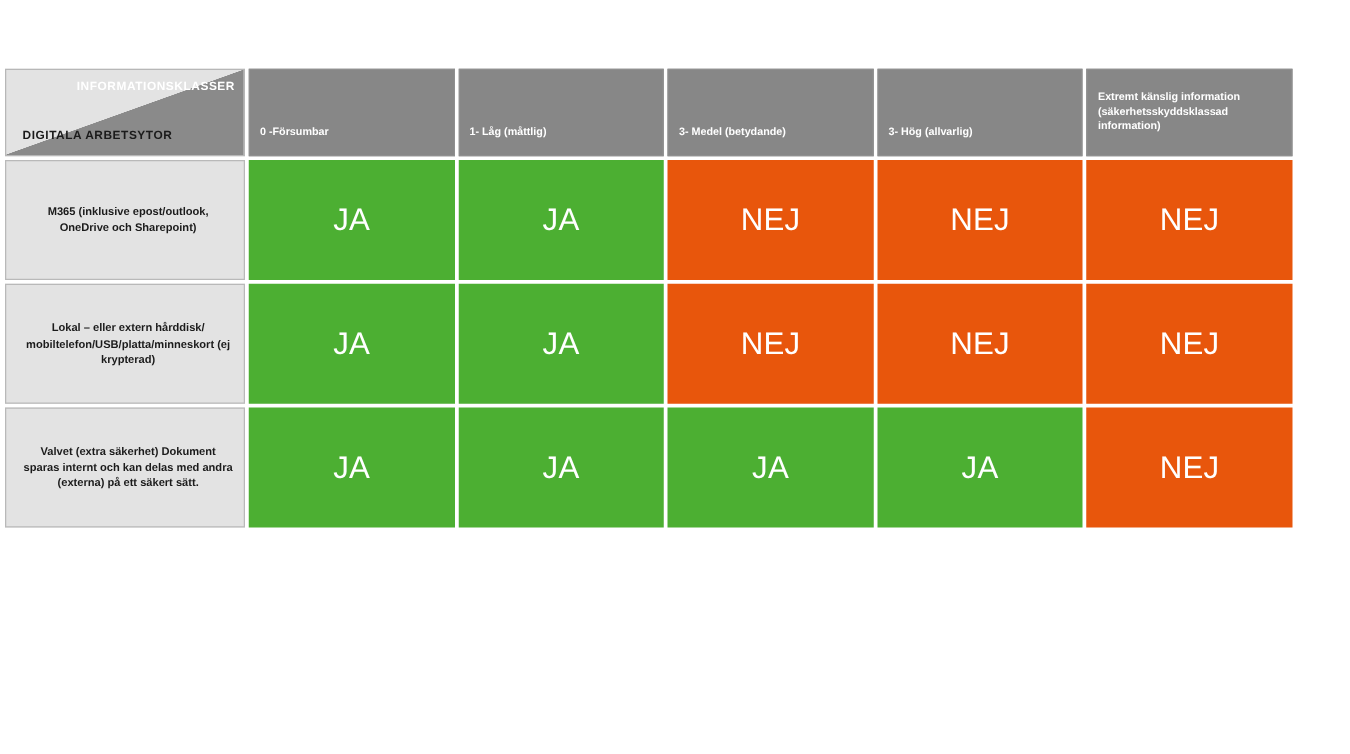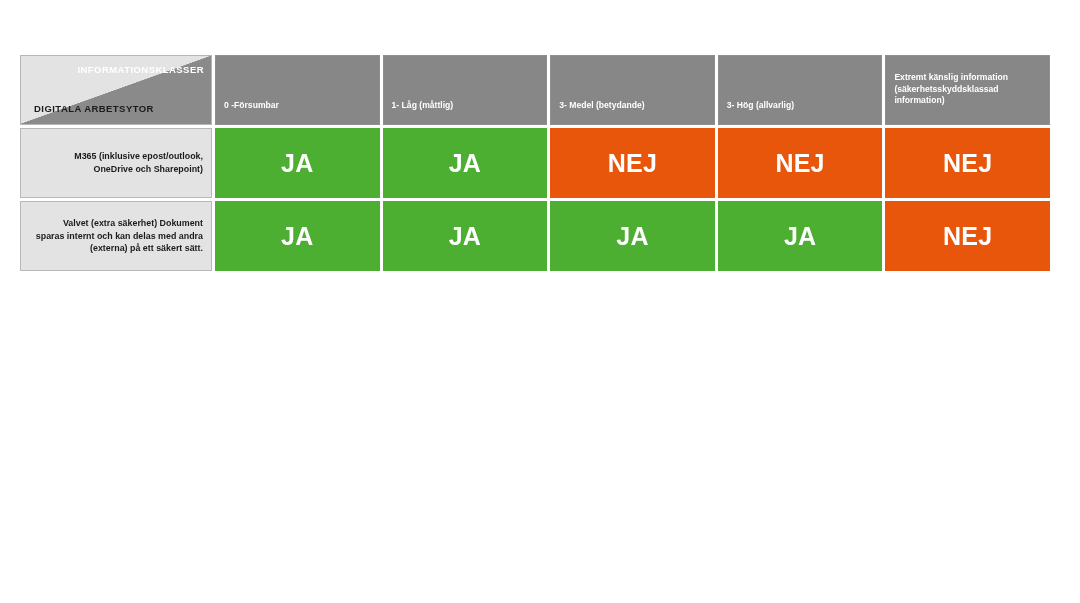--- a/index.html
+++ b/index.html
@@ -10,21 +10,21 @@
     height: 603px;
     overflow: hidden;
   }
   body {
     font-family: "Liberation Sans", sans-serif;
     -webkit-font-smoothing: antialiased;
   }
 
   #matrix-wrap {
     position: absolute;
-    left: 20px;
+    left: 4px;
     top: 55px;
     width: 1036px;
     height: 409px;
   }
 
   table.matrix {
     border-collapse: separate;
     border-spacing: 3px;
     width: 1036px;
     table-layout: fixed;
@@ -94,33 +94,33 @@
   td.rowhead {
     background: #e3e3e3;
     border: 1px solid #b9b9b9;
     color: #1b1b1b;
     font-size: 8.9px;
     font-weight: bold;
     line-height: 1.45;
     padding: 0 8px 0 13px;
     height: 64px;
     vertical-align: middle;
-    text-align: right;
+    text-align: center;
   }
 
   
   td.val {
     height: 64px;
     text-align: center;
     vertical-align: middle;
     color: #ffffff;
     font-size: 25px;
-    font-weight: bold;
+    font-weight: normal;
     letter-spacing: 0.2px;
-    padding: 3px;
+    padding: 16px;
   }
   td.val.yes { background: #4CAF32; }
   td.val.no  { background: #E8560C; }
 </style>
 </head>
 <body>
 
 <div id="matrix-wrap">
   <table class="matrix">
     <thead>
@@ -150,20 +150,28 @@
     <tbody>
         <tr>
           <td class="rowhead">M365 (inklusive epost/outlook, OneDrive och Sharepoint)</td>
           <td class="val yes">JA</td>
           <td class="val yes">JA</td>
           <td class="val no">NEJ</td>
           <td class="val no">NEJ</td>
           <td class="val no">NEJ</td>
         </tr>
         <tr>
+          <td class="rowhead">Lokal – eller extern hårddisk/ mobiltelefon/USB/platta/minneskort (ej krypterad)</td>
+          <td class="val yes">JA</td>
+          <td class="val yes">JA</td>
+          <td class="val no">NEJ</td>
+          <td class="val no">NEJ</td>
+          <td class="val no">NEJ</td>
+        </tr>
+        <tr>
           <td class="rowhead">Valvet (extra säkerhet) Dokument sparas internt och kan delas med andra (externa) på ett säkert sätt.</td>
           <td class="val yes">JA</td>
           <td class="val yes">JA</td>
           <td class="val yes">JA</td>
           <td class="val yes">JA</td>
           <td class="val no">NEJ</td>
         </tr>
       </tbody>
   </table>
 </div>

